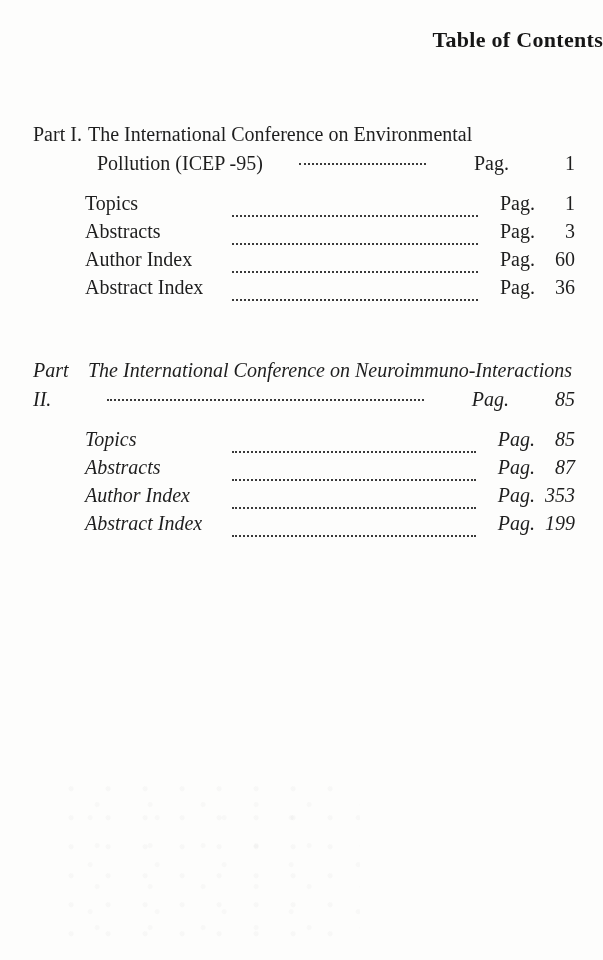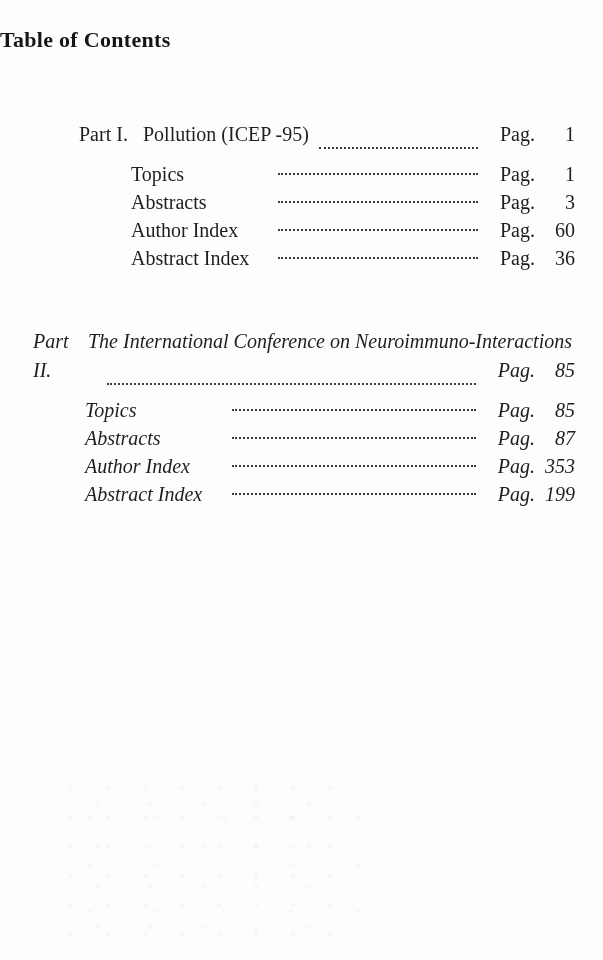--- a/index.html
+++ b/index.html
@@ -8,53 +8,54 @@
     width: 603px;
     height: 960px;
     background: #fdfdfc;
     position: relative;
     overflow: hidden;
     font-family: "Liberation Serif", serif;
     color: #1e1e1e;
     margin: 0 auto;
   }
   .doc-title {
-    text-align: left;
+    text-align: right;
     padding-top: 27px;
     font-size: 22px;
     font-weight: bold;
     letter-spacing: 0.3px;
     color: #161616;
   }
-  .toc-section.first { margin-top: 67px; padding-left: 46px; }
+  .toc-section.first { margin-top: 67px; }
   .toc-section.second { margin-top: 55px; font-style: italic; }
   .part-heading {
     display: flex;
     padding-left: 33px;
     padding-right: 28px;
     font-size: 20px;
     line-height: 29px;
   }
   .part-label { flex: 0 0 55px; }
   .part-title { flex: 1 1 auto; min-width: 0; }
   .heading-line2 {
     display: flex;
-    align-items: flex-end;
+    align-items: center;
     padding-left: 9px;
     white-space: nowrap;
+    gap: 26px;
   }
   .items {
     margin-top: 11px;
     padding-left: 85px;
     padding-right: 28px;
     font-size: 20px;
   }
   .toc-item {
     display: flex;
-    align-items: center;
+    align-items: flex-end;
     height: 28px;
     line-height: 28px;
   }
   .item-label { flex: 0 0 147px; }
   .dots {
     flex: 1 1 auto;
     height: 2px;
     border-bottom: 2px dotted #3a3a3a;
     margin: 0 22px 0 0;
     min-width: 30px;
@@ -85,20 +86,21 @@
 <body>
 
 <div class="page">
 
   <h1 class="doc-title">Table of Contents</h1>
 
   <div class="toc-section first">
     <div class="part-heading">
       <span class="part-label">Part I.</span>
       <div class="part-title">
+        <div class="heading-line1">The International Conference on Environmental</div>
         <div class="heading-line2">
           <span>Pollution (ICEP -95)</span>
           <span class="dots"></span>
           <span class="pag-label">Pag.</span>
           <span class="page-num">1</span>
         </div>
       </div>
     </div>
     <div class="items">
       <div class="toc-item">

